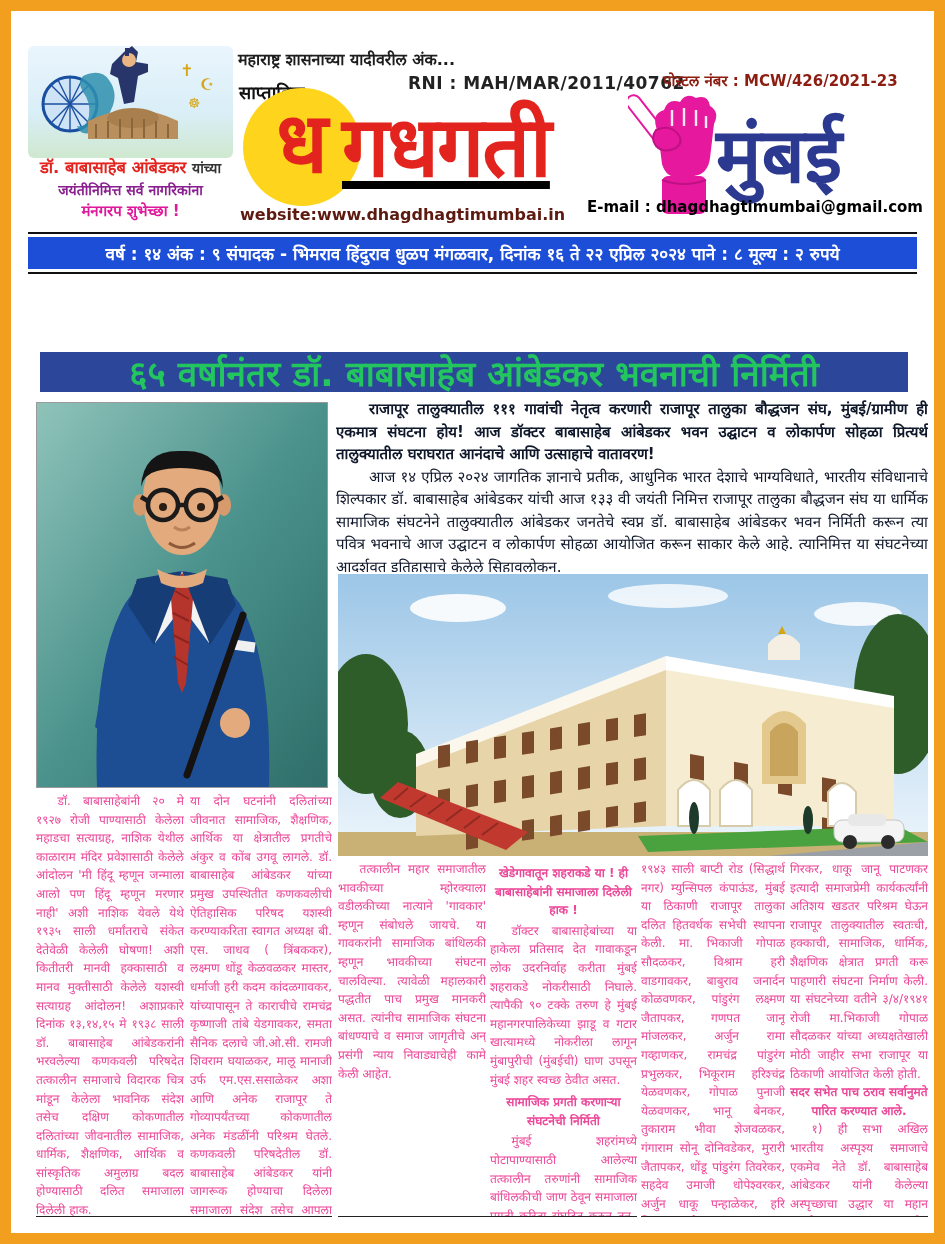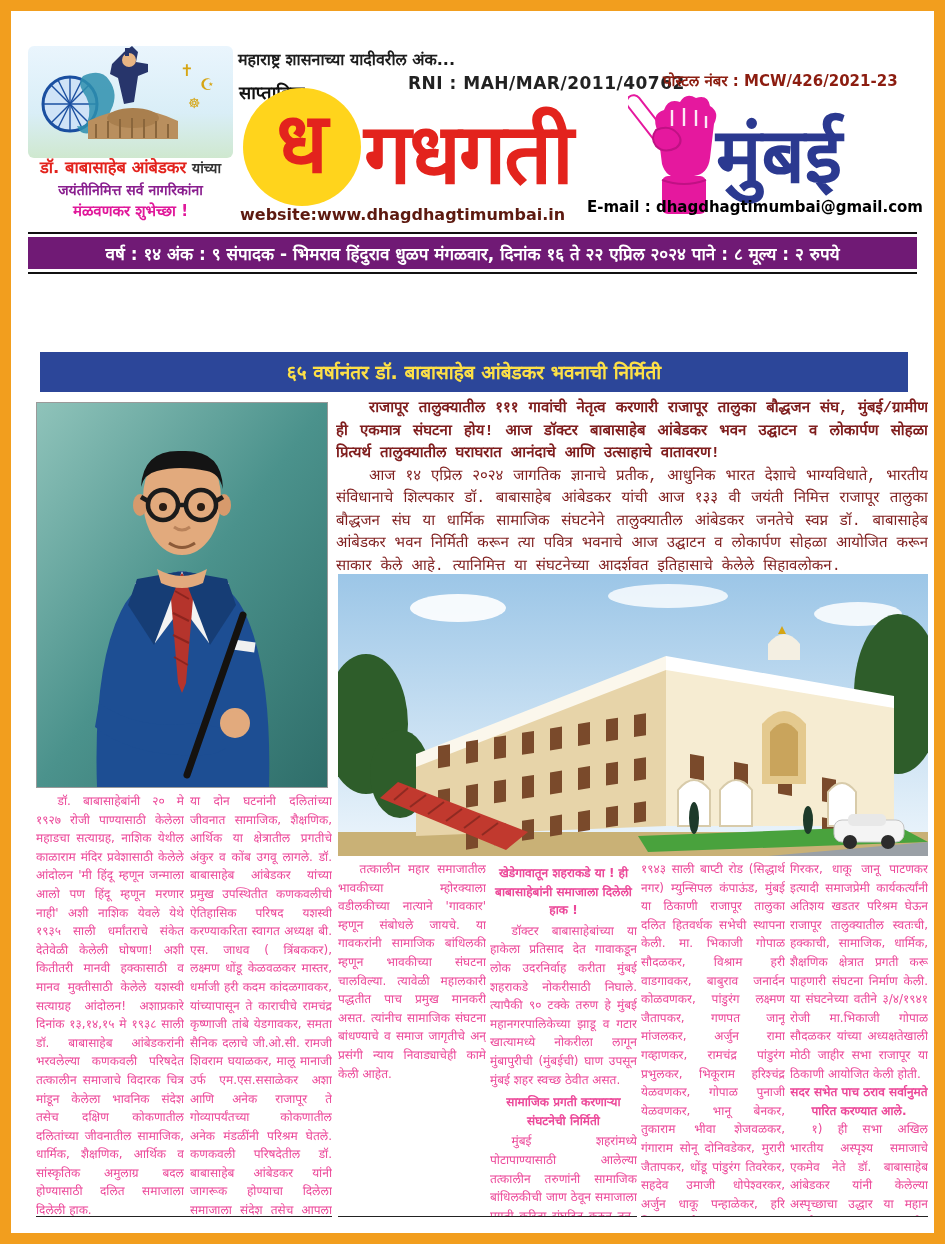--- a/index.html
+++ b/index.html
@@ -18,46 +18,46 @@
   .jay-l3{ color:#e0189a; font-weight:bold; font-size:15px; margin-top:1px; }
 
   .mast-topline{ left:238px; top:48px; font-size:16px; font-weight:600; color:#1d1d1d; }
   .mast-weekly{ left:239px; top:80px; font-size:18px; font-weight:bold; color:#111; }
   .mast-rni{ left:408px; top:73px; font-size:17px; font-weight:bold; color:#222; letter-spacing:.5px; }
   .mast-postal{ left:663px; top:70px; font-size:15px; font-weight:bold; color:#8c1d10; }
 
   .title-circle{ left:243px; top:88px; width:118px; height:118px; background:#ffd41c; border-radius:50%;
     display:flex; align-items:center; justify-content:center; }
   .title-circle span{ color:#e3231d; font-size:84px; font-weight:bold; line-height:1; transform:translateY(-4px); }
-  .title-main{ left:364px; top:86px; width:290px; height:122px; display:flex; align-items:flex-end; }
+  .title-main{ left:342px; top:86px; width:290px; height:122px; display:flex; align-items:flex-start;text-decoration:underline; }
   .title-main span{ color:#e3231d; font-size:84px; font-weight:bold; letter-spacing:-2px; white-space:nowrap; }
   .fist{ left:628px; top:80px; }
   .title-city{ left:716px; top:92px; width:200px; height:120px; display:flex; align-items:center; }
   .title-city span{ color:#2b3990; font-size:76px; font-weight:bold; }
 
   .mast-web{ left:240px; top:205px; font-size:16px; font-weight:bold; color:#5d1a10; }
   .mast-mail{ right:22px; top:198px; font-size:15px; font-weight:bold; color:#000000; }
 
   
-  .infobar{ left:28px; top:232px; width:889px; height:42px; background:#701a75;
+  .infobar{ left:28px; top:232px; width:889px; height:42px; background:#1d4ed8;
     border-top:2px solid #111; border-bottom:2px solid #111;
     box-shadow:inset 0 3px 0 #fff, inset 0 -3px 0 #fff;
     display:flex; align-items:center; justify-content:center; }
   .infobar span{ color:#fff; font-weight:bold; font-size:17px; }
 
   
   .headline{ left:40px; top:280px; width:868px; height:68px; display:flex; align-items:center; white-space:nowrap; }
   .hl-black{ color:#141414; font-size:43px; font-weight:bold; margin-right:10px; }
   .hl-mag{ color:#ec1997; font-size:43px; font-weight:bold; background:#fff200; padding:0 8px; }
   .subhead{ left:40px; top:352px; width:868px; height:40px; background:#2c4699;
     display:flex; align-items:center; justify-content:center; }
-  .subhead span{ color:#fde047; font-weight:bold; font-size:19px; }
-
-  
-  .lead{ left:336px; top:398px; width:592px; height:174px; overflow:hidden; color:#7f1d1d; text-align:justify;font-family:Liberation Mono, monospace; }
+  .subhead span{ color:#22c55e; font-weight:bold; font-size:35px; }
+
+  
+  .lead{ left:336px; top:398px; width:592px; height:174px; overflow:hidden; color:#0f172a; text-align:justify; }
   .lead p{ font-size:15px; line-height:1.5; text-indent:2.2em; }
   .lead .p1{ font-weight:bold; }
 
   
   .portrait{ left:36px; top:402px; width:292px; height:386px; border:1px solid #9a9a9a; background:#4b928c; }
   .building{ left:338px; top:574px; width:590px; height:282px; }
 
   
   .col{ color:#ec4899; font-size:12px; line-height:1.55; text-align:justify; overflow:hidden; }
   .col p{ text-indent:1.8em; }
@@ -114,21 +114,21 @@
           <line x1="116" y1="73" x2="116" y2="92"></line>
           <line x1="128" y1="75" x2="128" y2="92"></line>
           <line x1="140" y1="78" x2="140" y2="92"></line>
       </g>
       <text x="152" y="30" font-size="16" fill="#d6a514">✝</text>
       <text x="172" y="44" font-size="16" fill="#d6a514">☪</text>
       <text x="160" y="62" font-size="14" fill="#d6a514">☸</text>
     </svg>
     <div class="jay-l1"><span>डॉ. बाबासाहेब आंबेडकर</span> <span class="suffix">यांच्या</span></div>
     <div class="jay-l2">जयंतीनिमित्त सर्व नागरिकांना</div>
-    <div class="jay-l3">मंळवणकर शुभेच्छा !</div>
+    <div class="jay-l3">मंनगरप शुभेच्छा !</div>
   </div>
 
   <div class="mast-topline abs">महाराष्ट्र शासनाच्या यादीवरील अंक...</div>
   <div class="mast-weekly abs">साप्ताहिक</div>
   <div class="mast-rni abs">RNI : MAH/MAR/2011/40762</div>
   <div class="mast-postal abs">पोस्टल नंबर : MCW/426/2021-23</div>
 
   <div class="title-circle abs">
     <span>ध</span>
   </div>

